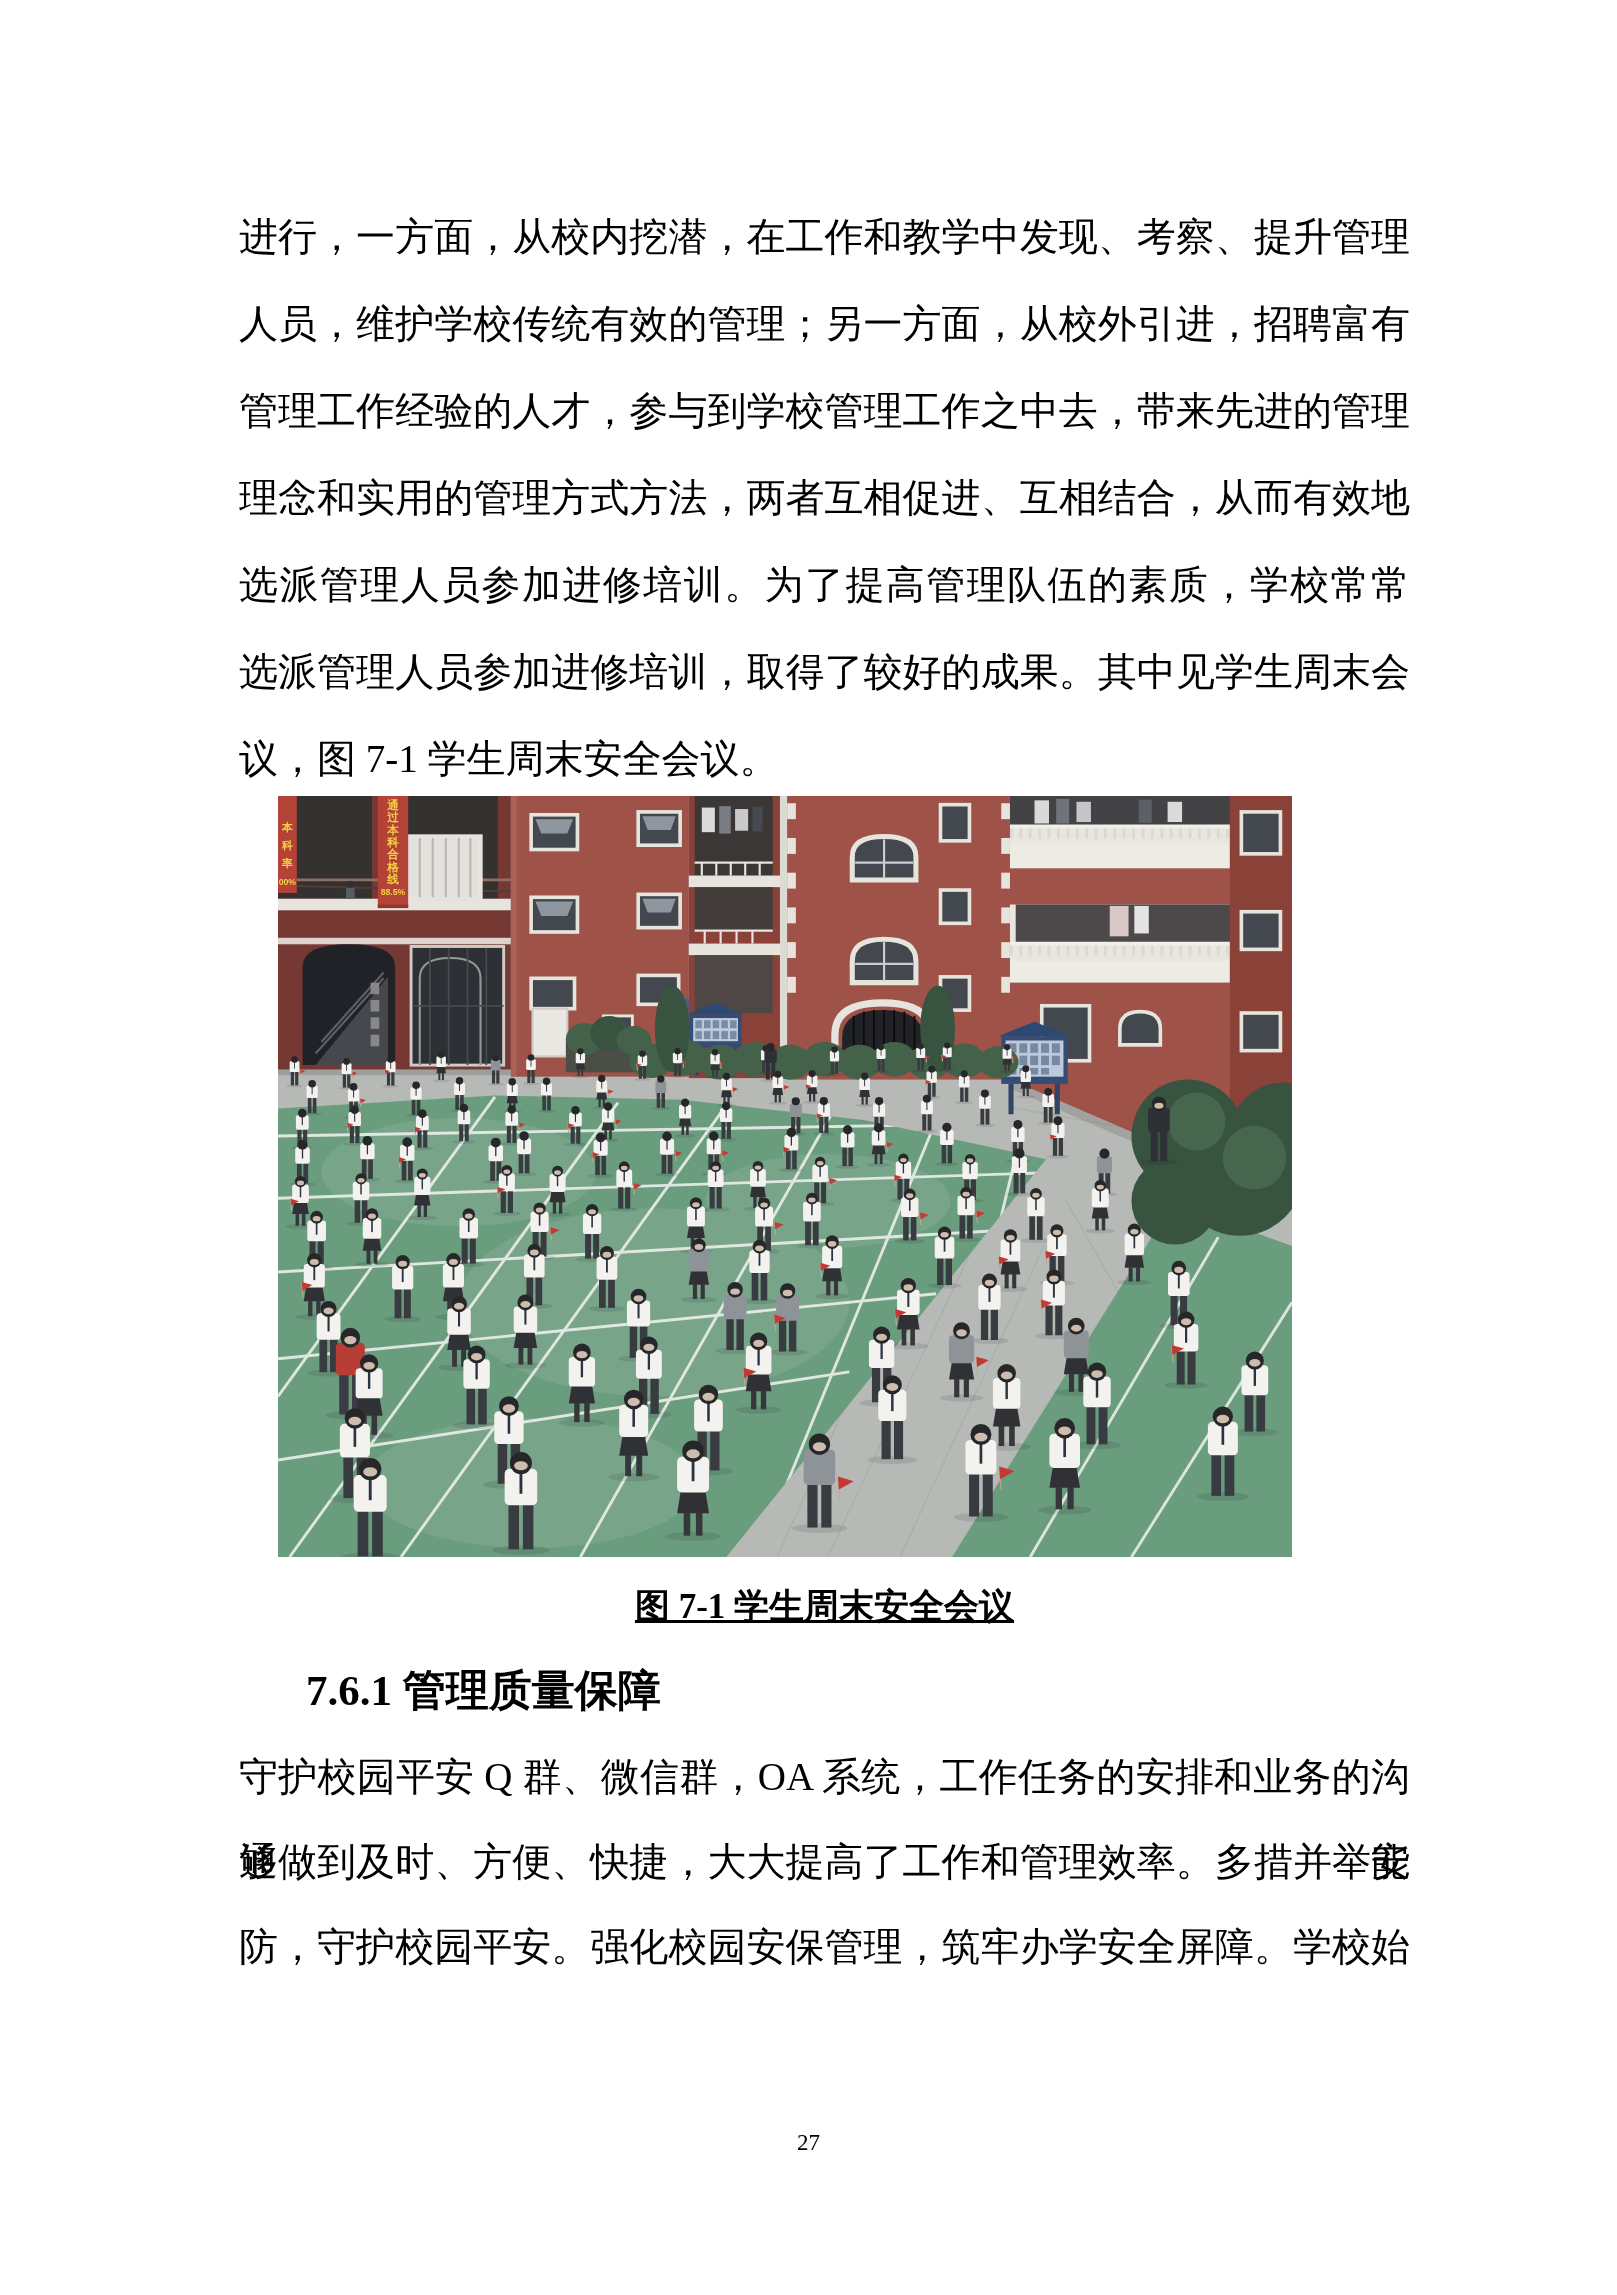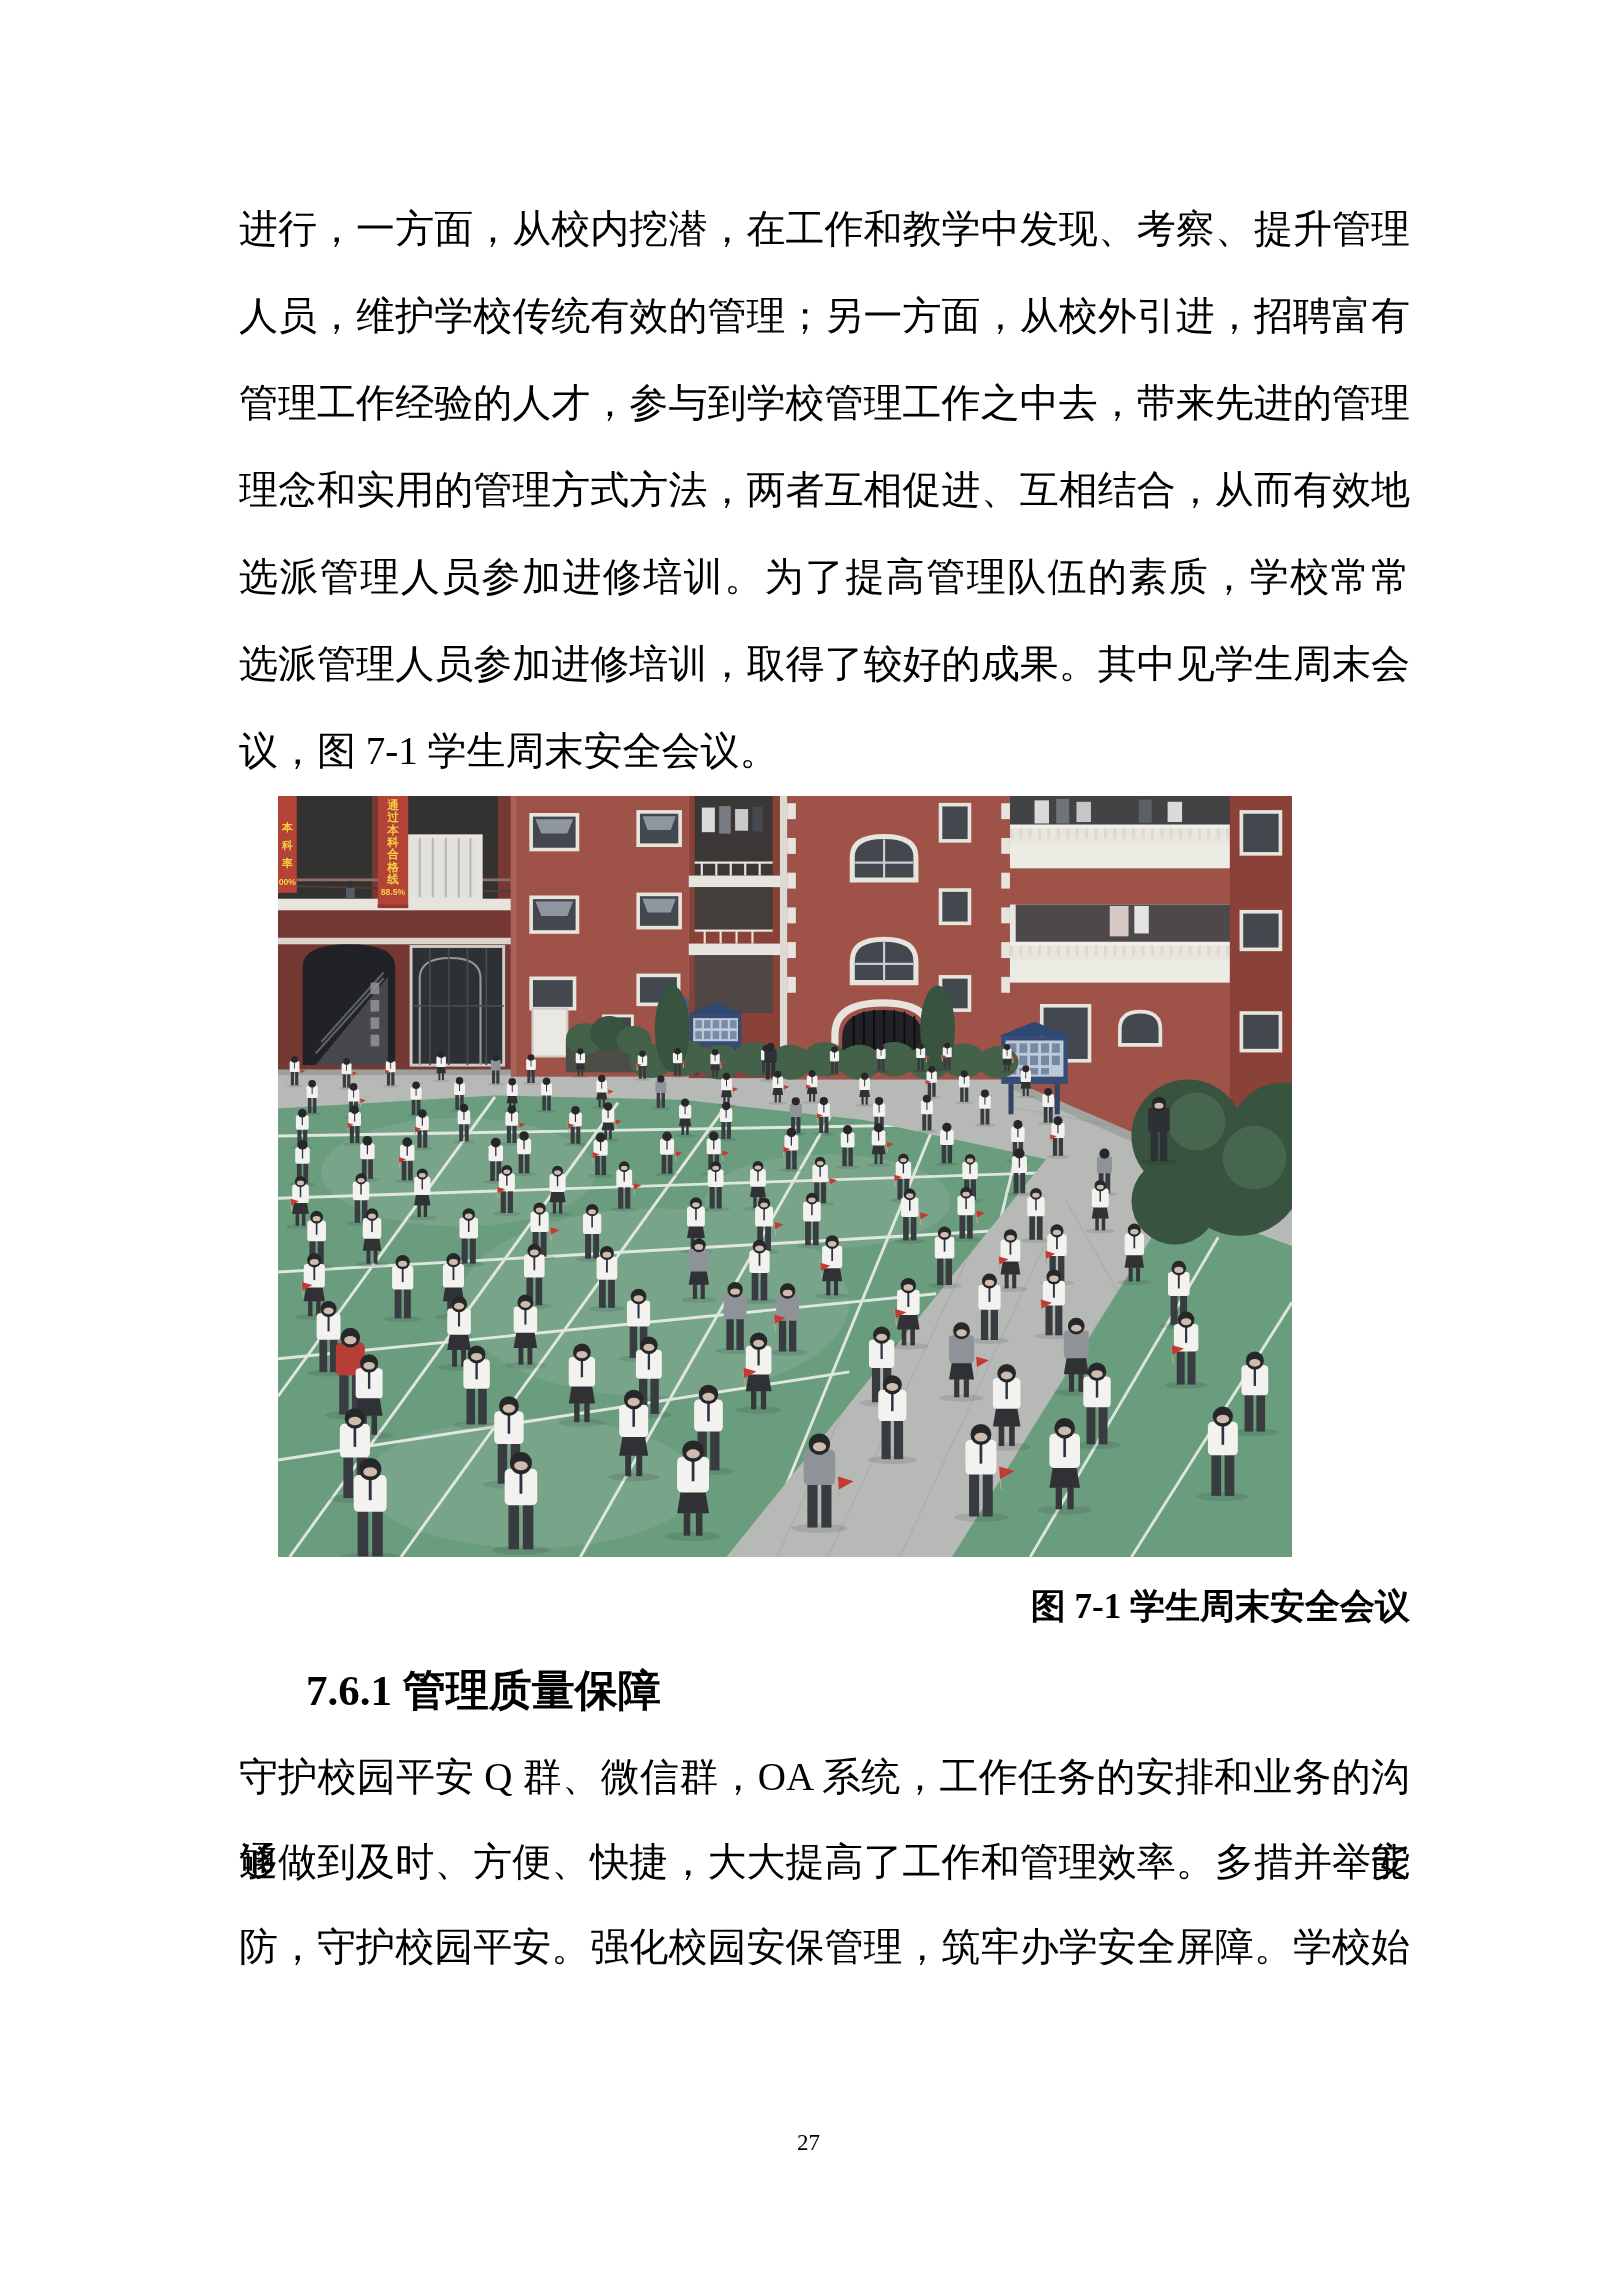--- a/index.html
+++ b/index.html
@@ -20,37 +20,37 @@
   .para.p2 .ln{height:85px;line-height:85px;}
   .para .ln.last{text-align-last:left;}
   .para .ln.indent{text-indent:69px;}
   .figure-photo{
     position:absolute;left:278px;top:796px;width:1014px;height:761px;
     margin:0;padding:0;
   }
   .figure-photo svg{display:block;width:1014px;height:761px;}
   .fig-caption{
     position:absolute;left:239px;top:1585px;width:1171px;
-    text-align:right;font-weight:bold;font-size:35px;line-height:43px;
+    text-align:center;font-weight:bold;font-size:35px;line-height:43px;text-decoration:underline;
   }
   .sec-heading{
     position:absolute;left:306px;top:1666px;
     font-weight:bold;font-size:43px;line-height:49px;
   }
   .page-num{
     position:absolute;left:0;top:2126px;width:1617px;
     text-align:center;font-size:23px;line-height:33px;
   }
 </style>
 </head>
 <body>
 
 <div class="page">
 
-  <div class="para p1" style="top:185px;">
+  <div class="para p1" style="top:193px;">
     <div class="ln">进行，一方面，从校内挖潜，在工作和教学中发现、考察、提升管理</div>
     <div class="ln">人员，维护学校传统有效的管理；另一方面，从校外引进，招聘富有</div>
     <div class="ln">管理工作经验的人才，参与到学校管理工作之中去，带来先进的管理</div>
     <div class="ln">理念和实用的管理方式方法，两者互相促进、互相结合，从而有效地</div>
     <div class="ln">选派管理人员参加进修培训。为了提高管理队伍的素质，学校常常</div>
     <div class="ln">选派管理人员参加进修培训，取得了较好的成果。其中见学生周末会</div>
     <div class="ln last">议，图 7-1 学生周末安全会议。</div>
   </div>
 
   <figure class="figure-photo">

